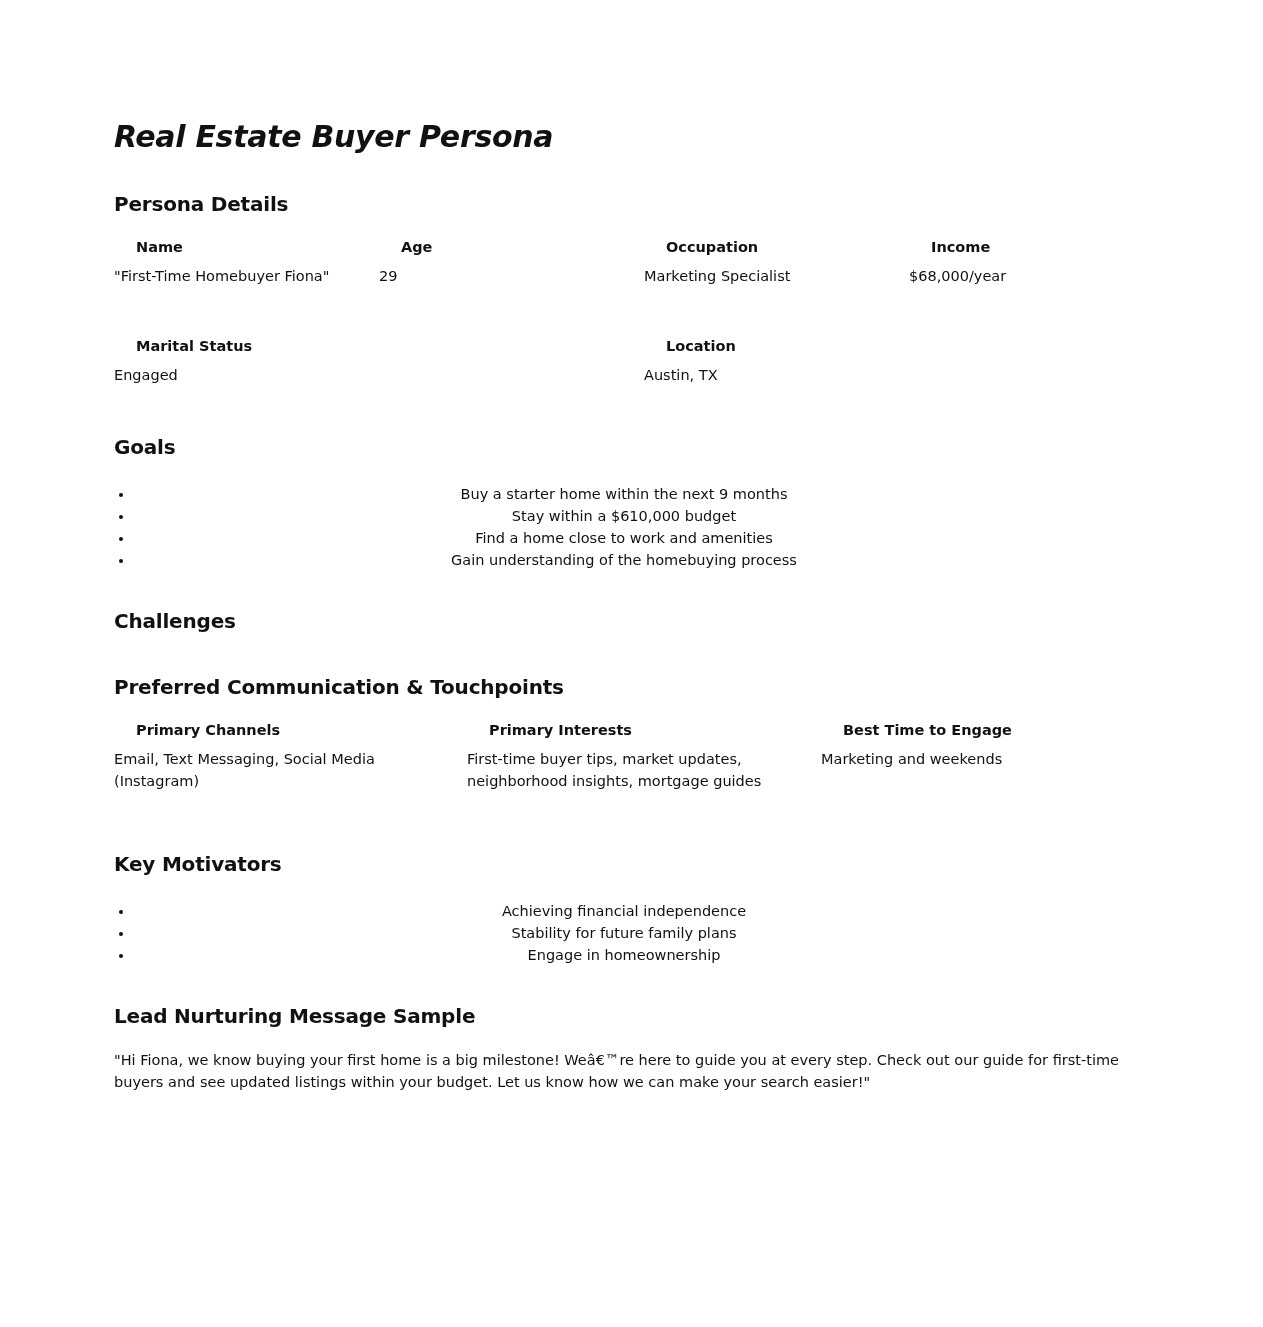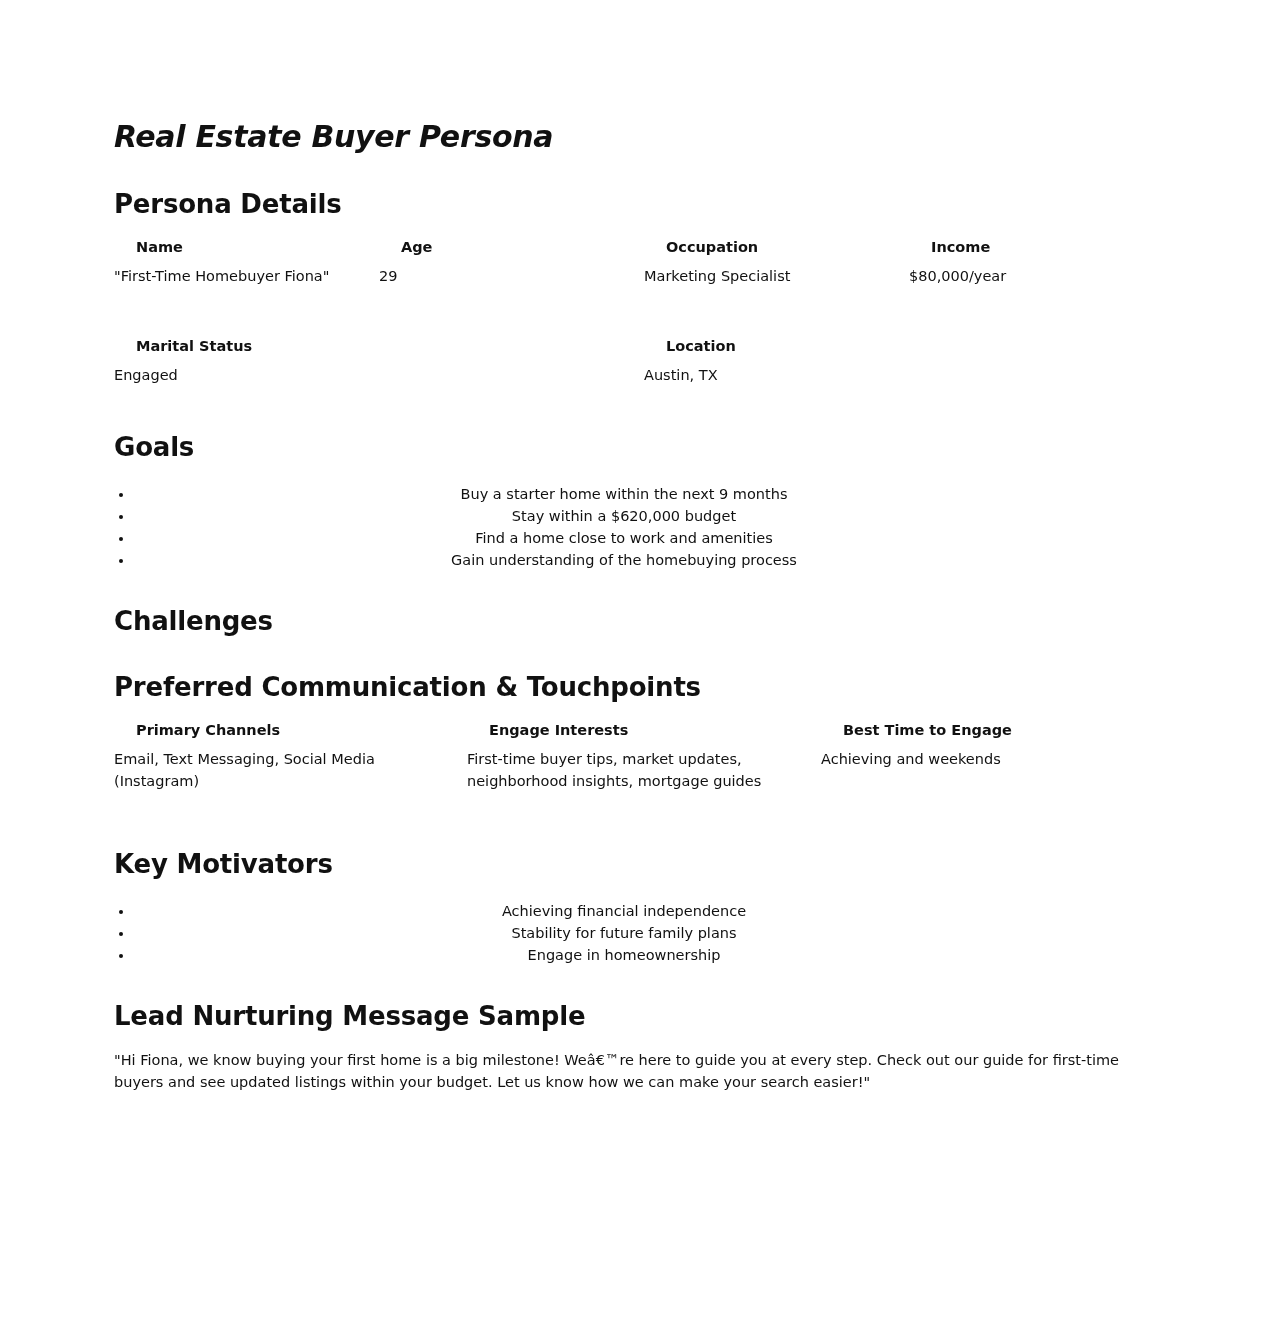--- a/index.html
+++ b/index.html
@@ -7,21 +7,21 @@
     width: 1263px; min-height: 1327px;
     font-family: "DejaVu Sans", sans-serif;
     color: #111111;
   }
   .page { position: relative; padding: 112px 0 0 114px; width: 1000px; }
   h1 {
     font-size: 30px; font-weight: bold; margin: 0;
     line-height: 50px; letter-spacing: -0.3px; font-style: italic;
   }
   h2 {
-    font-size: 26px; font-weight: bold; margin: 0;
+    font-size: 20px; font-weight: bold; margin: 0;
     line-height: 32px; letter-spacing: -0.2px;
   }
   .label { font-size: 14.5px; font-weight: bold; line-height: 20px; margin-left: 22px; }
   .value { font-size: 14.5px; line-height: 22px; margin-top: 8px; }
   .grid4 { display: grid; grid-template-columns: 265px 265px 265px 265px; }
   .grid3 { display: grid; grid-template-columns: 353px 354px 300px; }
   .details-title { margin-top: 26px; }
   .details-grid { margin-top: 17px; }
   .details-grid .cell { height: 99px; }
   .marital { grid-column: 1 / span 2; }
@@ -52,55 +52,55 @@
     <div class="cell">
       <div class="label">Age</div>
       <div class="value">29</div>
     </div>
     <div class="cell">
       <div class="label">Occupation</div>
       <div class="value">Marketing Specialist</div>
     </div>
     <div class="cell">
       <div class="label">Income</div>
-      <div class="value">$80,000/year</div>
+      <div class="value">$68,000/year</div>
     </div>
     <div class="cell marital">
       <div class="label">Marital Status</div>
       <div class="value">Engaged</div>
     </div>
     <div class="cell location">
       <div class="label">Location</div>
       <div class="value">Austin, TX</div>
     </div>
   </div>
 
   <h2 class="goals-title">Goals</h2>
   <ul class="list">
     <li>Buy a starter home within the next 9 months</li>
-    <li>Stay within a $620,000 budget</li>
+    <li>Stay within a $610,000 budget</li>
     <li>Find a home close to work and amenities</li>
     <li>Gain understanding of the homebuying process</li>
   </ul>
 
   <h2 class="challenges-title">Challenges</h2>
 
   <h2 class="comm-title">Preferred Communication &amp; Touchpoints</h2>
   <div class="grid3 comm-grid">
     <div>
       <div class="label">Primary Channels</div>
       <div class="value" style="width:290px">Email, Text Messaging, Social Media (Instagram)</div>
     </div>
     <div>
-      <div class="label">Engage Interests</div>
+      <div class="label">Primary Interests</div>
       <div class="value" style="width:310px">First-time buyer tips, market updates, neighborhood insights, mortgage guides</div>
     </div>
     <div>
       <div class="label">Best Time to Engage</div>
-      <div class="value">Achieving and weekends</div>
+      <div class="value">Marketing and weekends</div>
     </div>
   </div>
 
   <h2 class="motivators-title">Key Motivators</h2>
   <ul class="list">
     <li>Achieving financial independence</li>
     <li>Stability for future family plans</li>
     <li>Engage in homeownership</li>
   </ul>
 

